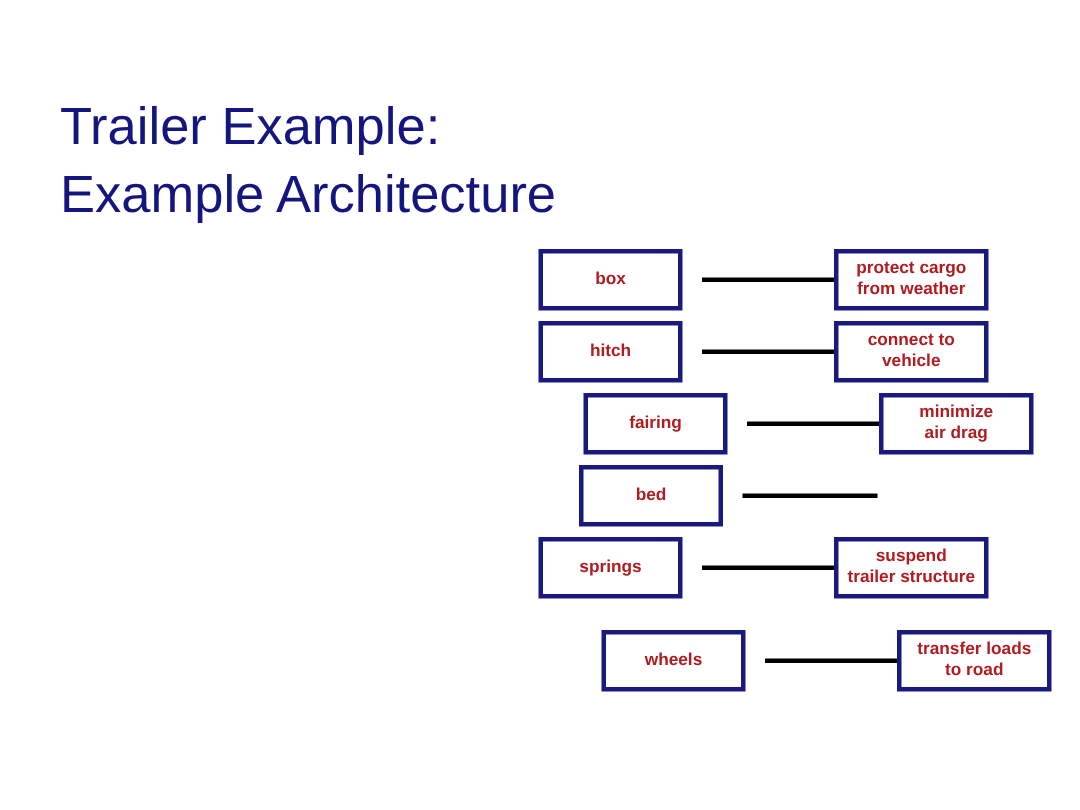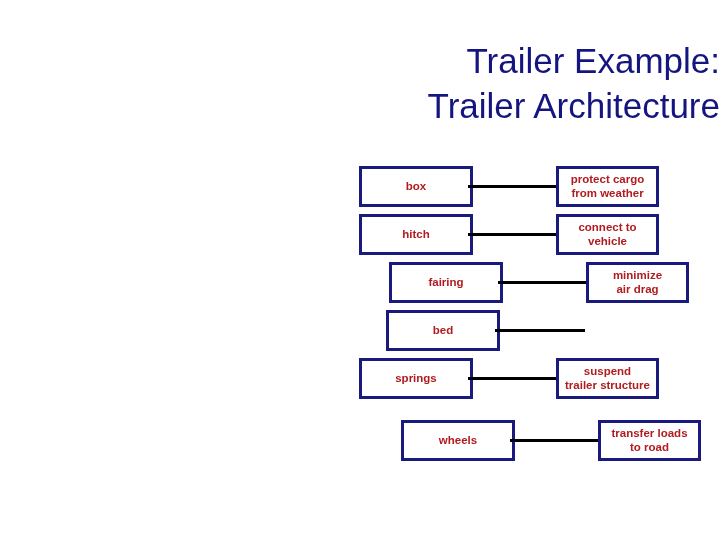--- a/index.html
+++ b/index.html
@@ -21,23 +21,23 @@
     left: 0; top: 0;
     width: 720px;
     height: 540px;
     background: #ffffff;
   }
 
   
   #title {
     position: absolute;
     left: 40px;
-    top: 38px;
+    top: 62px;
     width: 680px;
-    text-align: right;
+    text-align: left;
     color: #151580;
     font-family: "Liberation Sans", sans-serif;
     font-size: 35px;
     font-weight: 400;
     line-height: 45px;
     letter-spacing: 0px;
   }
   #title .tline {
     display: block;
     white-space: nowrap;
@@ -69,21 +69,21 @@
     background: #ffffff;
     border: 3px solid #1a1a7e;
     display: flex;
     align-items: center;
     justify-content: center;
     text-align: center;
   }
 
   .mod-box {
     left: 359px;
-    width: 114px;
+    width: 96px;
   }
 
   .fun-box {
     left: 556px;
     width: 103px;
   }
 
   .btxt {
     color: #b01c20;
     font-family: "Liberation Sans", sans-serif;
@@ -105,21 +105,21 @@
     background: #000000;
   }
 </style>
 </head>
 <body>
 
 <div id="slide">
 
   <div id="title">
     <span class="tline">Trailer Example:</span>
-    <span class="tline">Trailer Architecture</span>
+    <span class="tline">Example Architecture</span>
   </div>
 
   <div id="diagram">
 
     <div class="row" style="top:166px;">
       <div class="mod-box">
         <span class="btxt">box</span>
       </div>
       <div class="connector"></div>
       <div class="fun-box">

